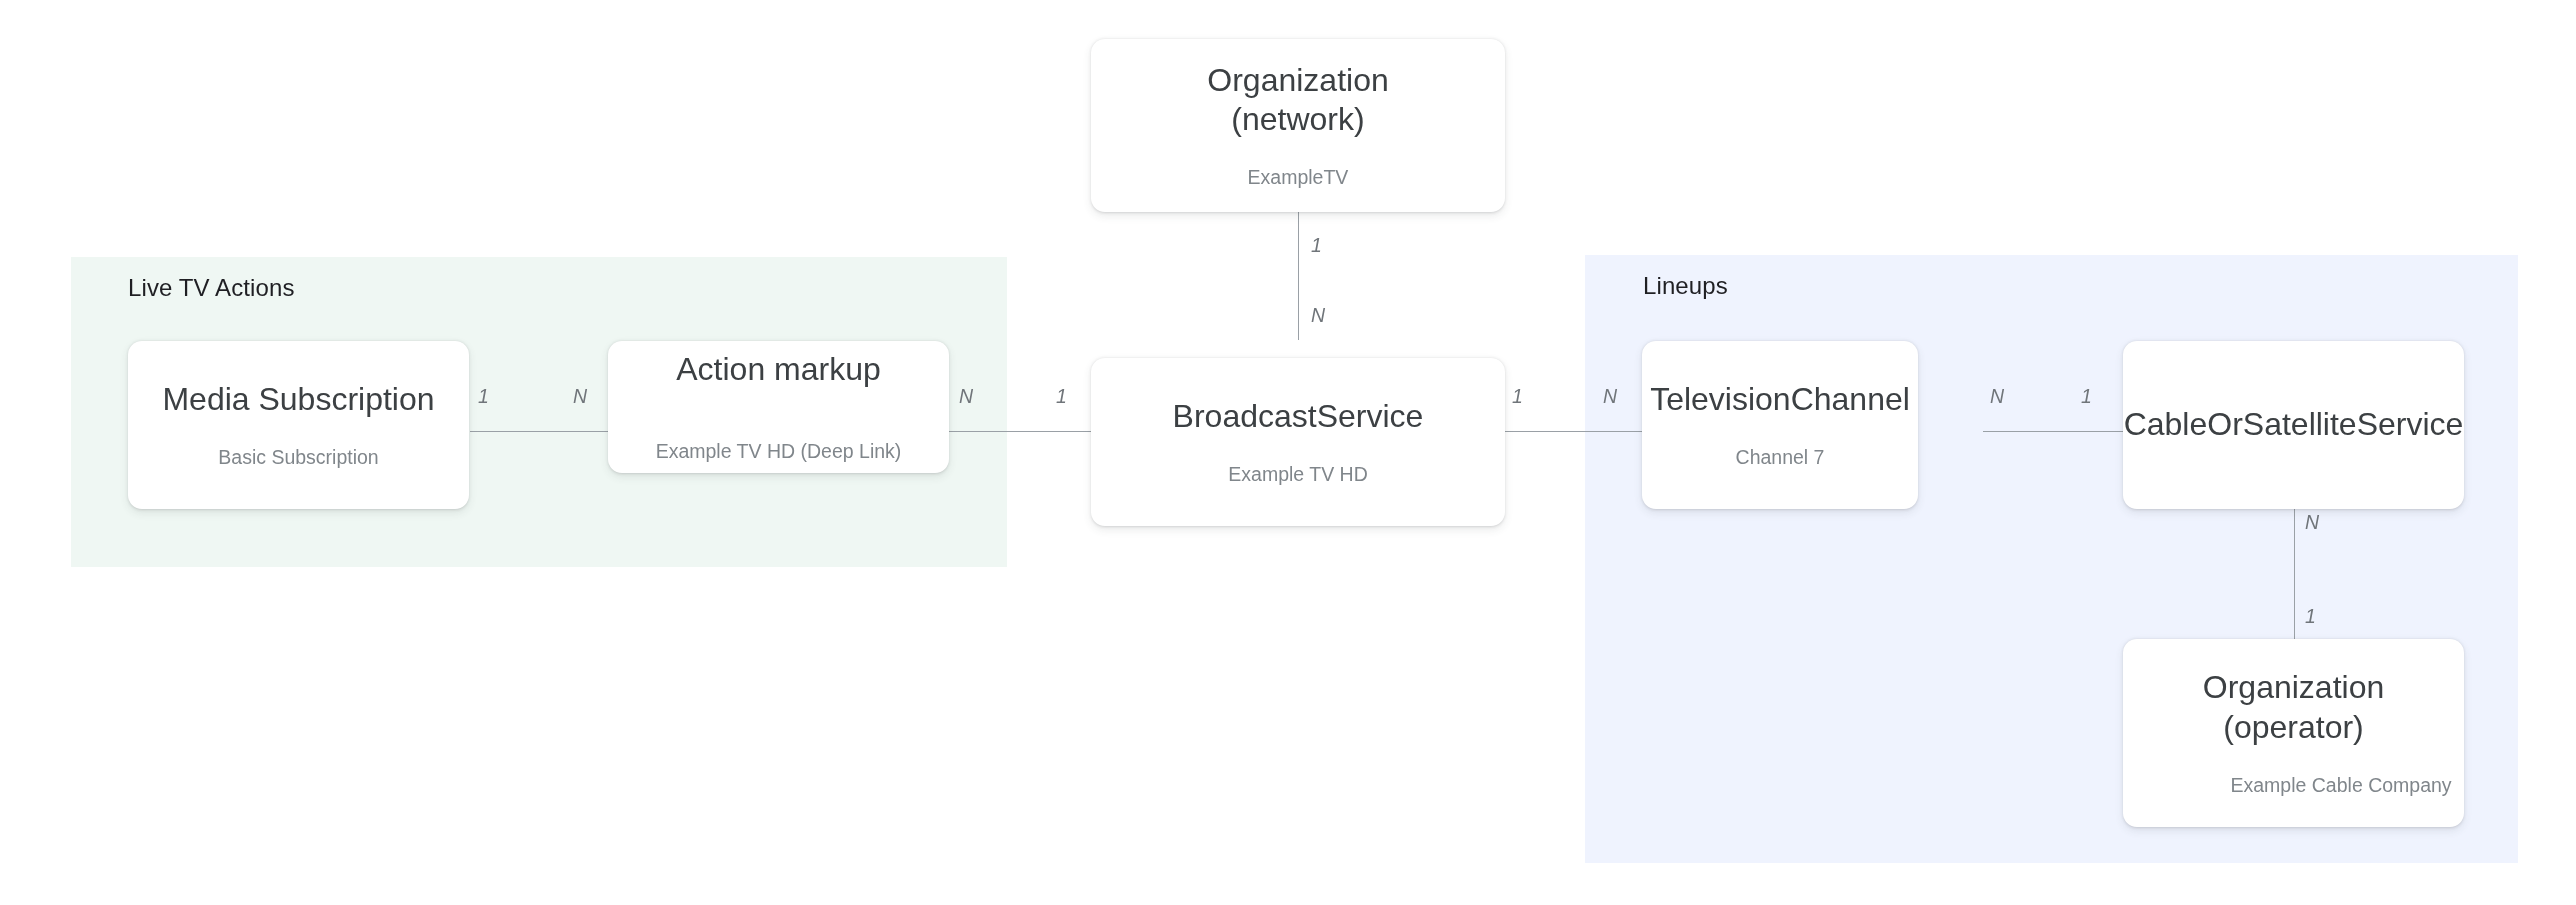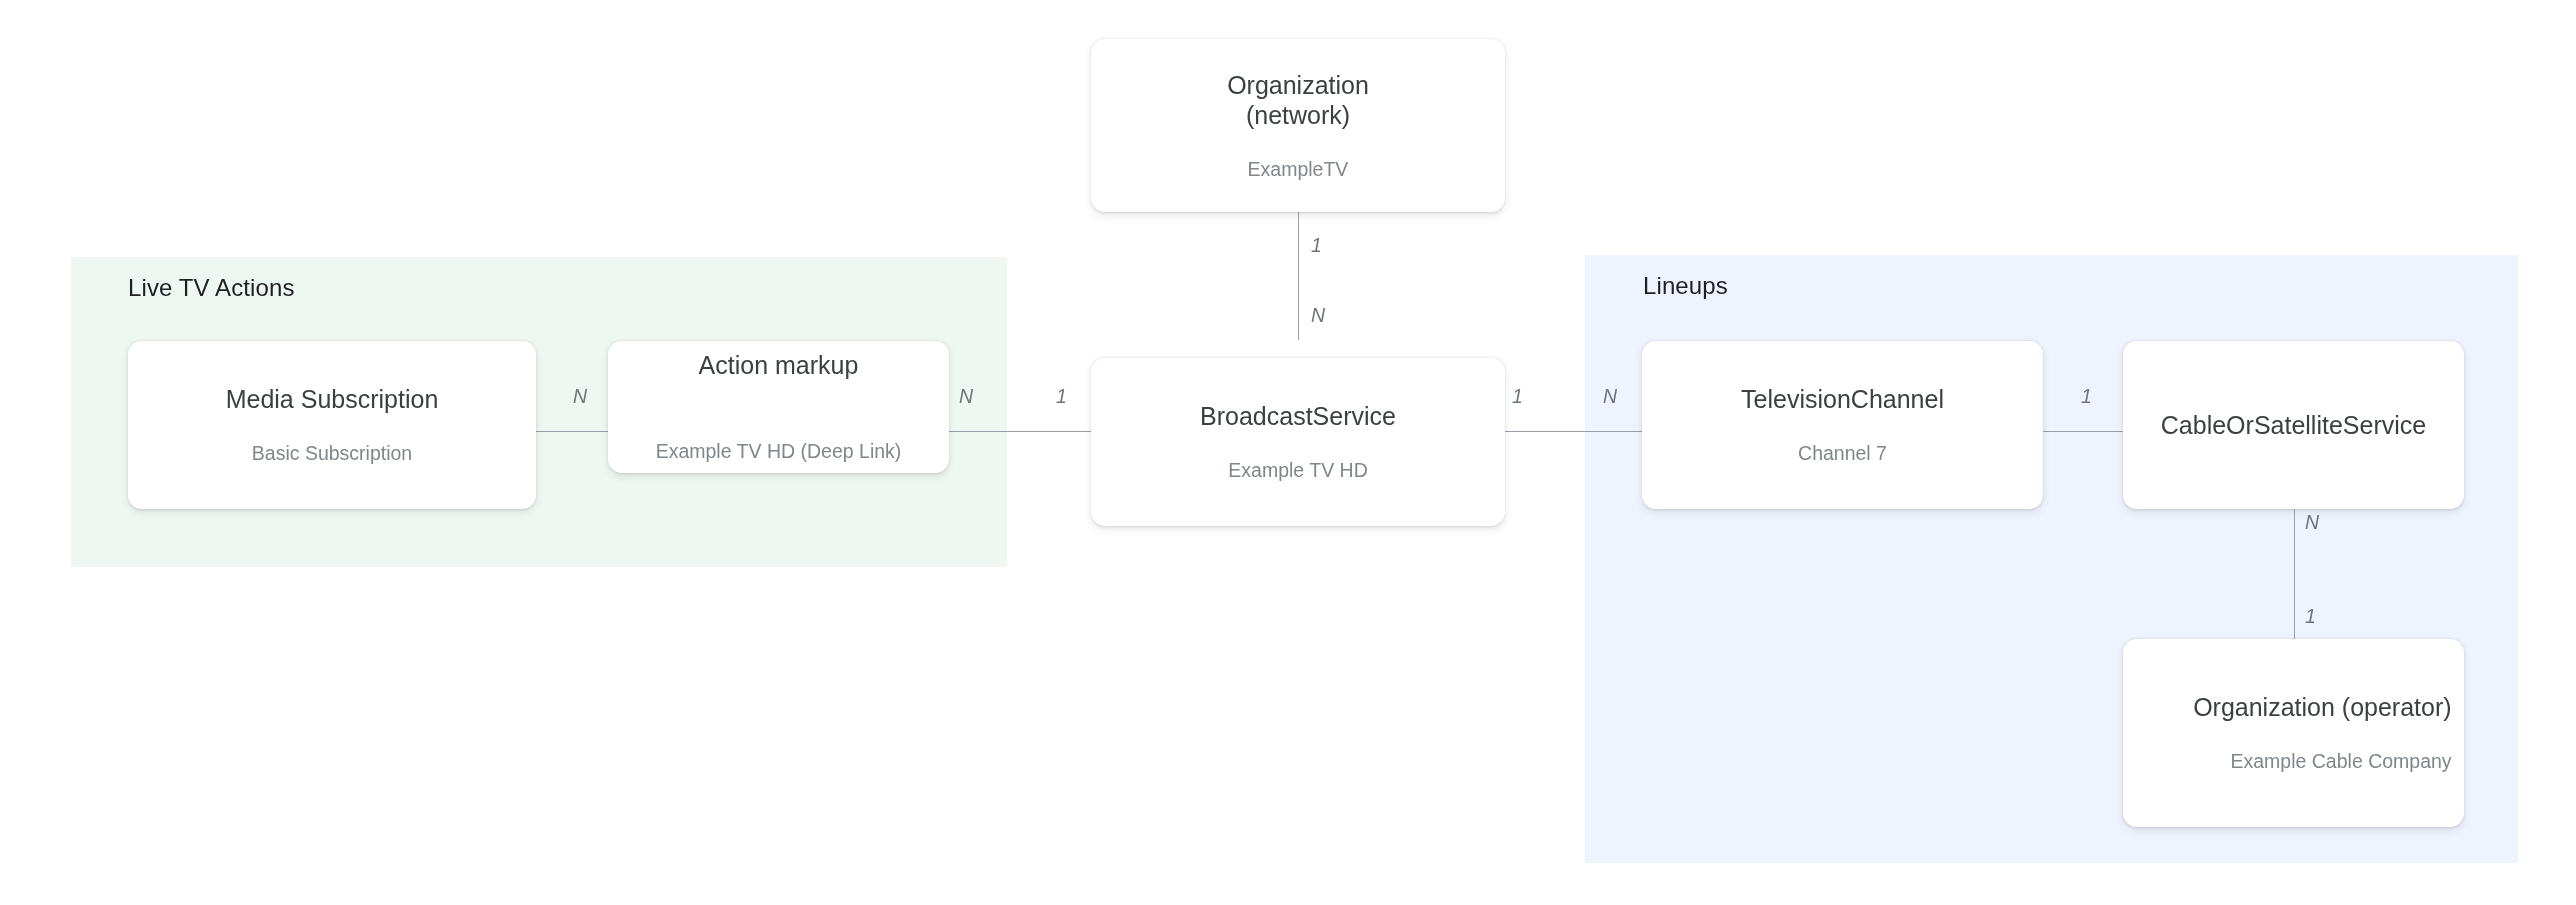--- a/index.html
+++ b/index.html
@@ -62,21 +62,21 @@
     box-shadow: 0 0.9px 2.7px rgba(60,64,67,0.16),
                 0 3.5px 8.8px rgba(60,64,67,0.10);
     display: flex;
     flex-direction: column;
     align-items: center;
     justify-content: center;
     text-align: center;
     padding: 8.8px 12.4px;
   }
   .node-title {
-    font-size: 25px;
+    font-size: 32px;
     font-weight: 400;
     color: #3c4043;
     line-height: 1.22;
     white-space: pre-line;
   }
   .node-sub {
     margin-top: 26px;
     font-size: 19.5px;
     font-weight: 400;
     color: #80868b;
@@ -108,33 +108,33 @@
     <div class="card-label" style="left: 1603px; top: 385px;">N</div>
     <div class="card-label" style="left: 1990px; top: 385px;">N</div>
     <div class="card-label" style="left: 2081px; top: 385px;">1</div>
     <div class="card-label" style="left: 2305px; top: 511px;">N</div>
     <div class="card-label" style="left: 2305px; top: 605px;">1</div>
     <div class="node" style="left: 1091px; top: 39px; width: 414px; height: 173px;">
       <div class="node-title">Organization
 (network)</div>
       <div class="node-sub">ExampleTV</div>
     </div>
-    <div class="node" style="left: 128px; top: 341px; width: 408px; height: 168px;">
+    <div class="node" style="left: 128px; top: 341px; width: 341px; height: 168px;">
       <div class="node-title">Media Subscription</div>
       <div class="node-sub">Basic Subscription</div>
     </div>
     <div class="node" style="left: 608px; top: 341px; width: 341px; height: 132px; justify-content: space-between;">
       <div class="node-title">Action markup</div>
       <div class="node-sub">Example TV HD (Deep Link)</div>
     </div>
     <div class="node" style="left: 1091px; top: 358px; width: 414px; height: 168px;">
       <div class="node-title">BroadcastService</div>
       <div class="node-sub">Example TV HD</div>
     </div>
-    <div class="node" style="left: 1642px; top: 341px; width: 401px; height: 168px;">
+    <div class="node" style="left: 1642px; top: 341px; width: 276px; height: 168px;">
       <div class="node-title">TelevisionChannel</div>
       <div class="node-sub">Channel 7</div>
     </div>
     <div class="node" style="left: 2123px; top: 341px; width: 341px; height: 168px;">
       <div class="node-title">CableOrSatelliteService</div>
     </div>
     <div class="node" style="left: 2123px; top: 639px; width: 341px; height: 188px; align-items: flex-end;">
       <div class="node-title">Organization (operator)</div>
       <div class="node-sub">Example Cable Company</div>
     </div>

